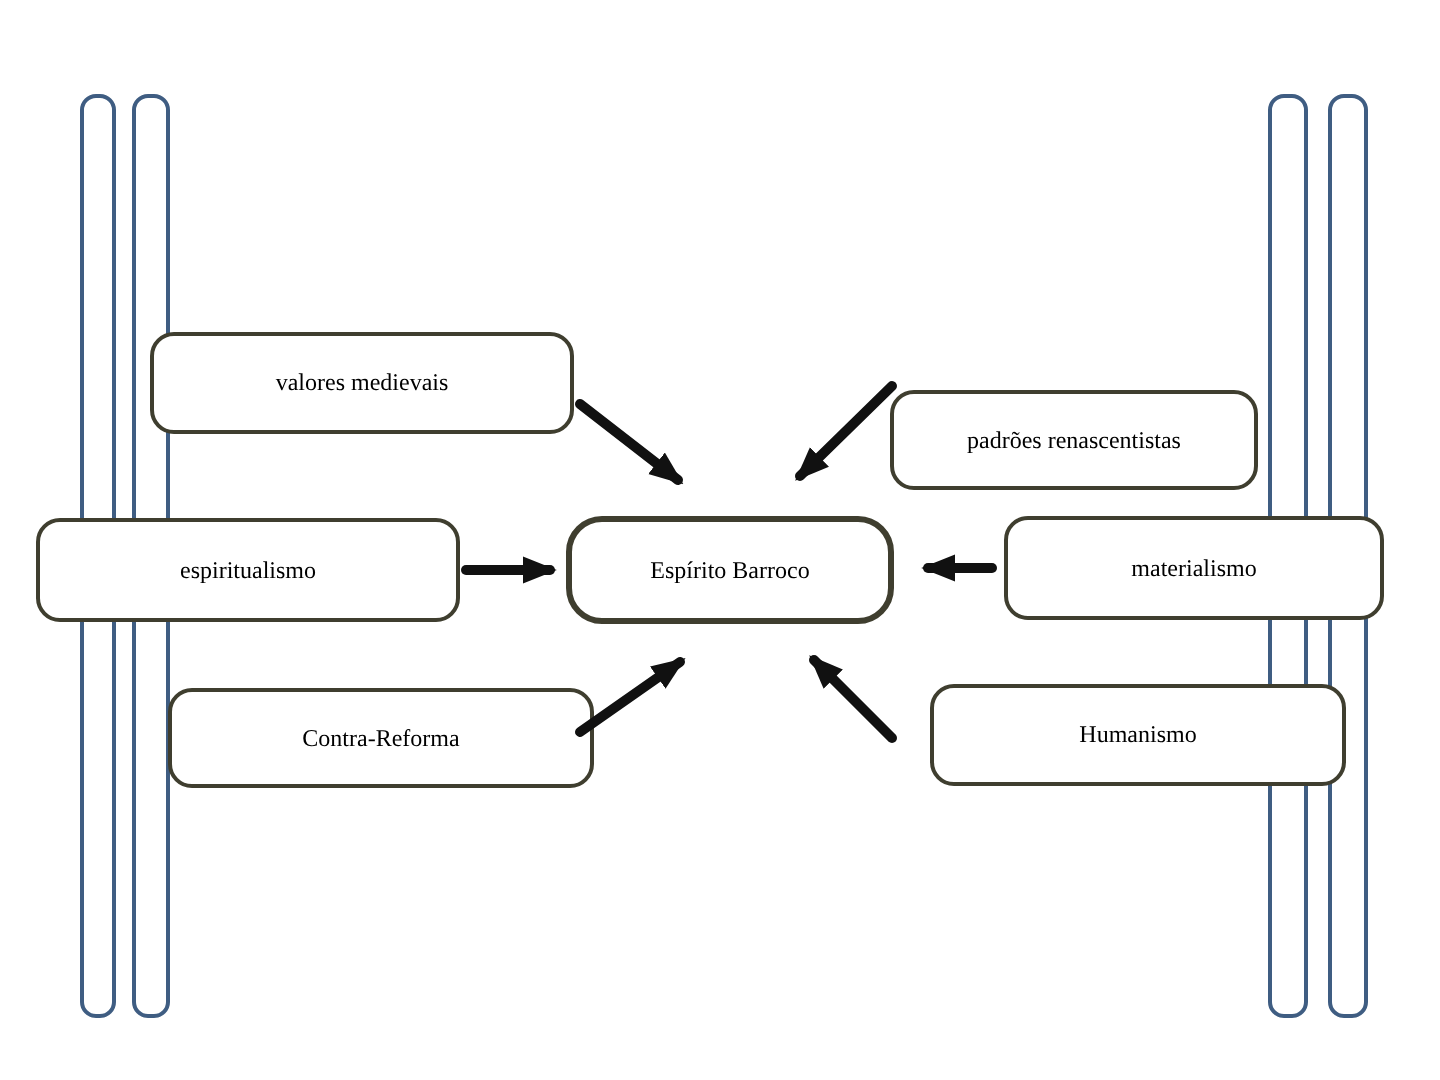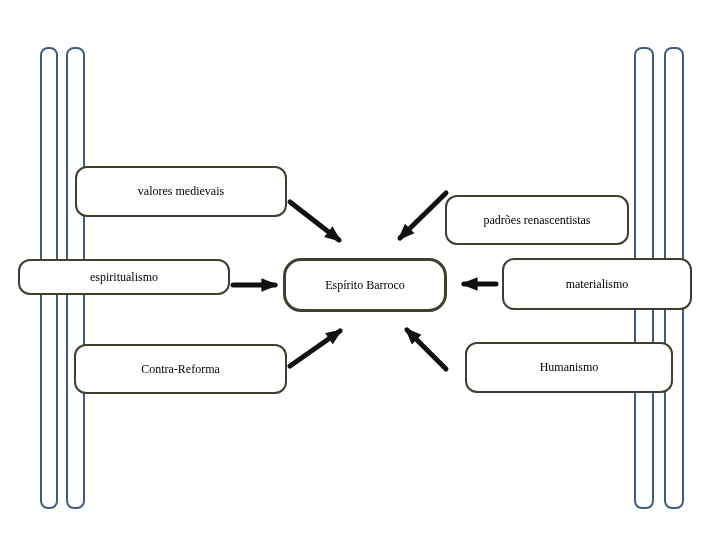--- a/index.html
+++ b/index.html
@@ -27,24 +27,24 @@
   .node{
     position:absolute;box-sizing:border-box;
     border:2.5px solid var(--box-border);
     border-radius:12px;background:#ffffff;
     display:flex;align-items:center;justify-content:center;
     font-size:12px;color:var(--text);
     z-index:3;white-space:nowrap;
   }
   .node-top-left{left:75px;top:166px;width:212px;height:51px;}
   .node-top-right{left:445px;top:167px;width:184px;height:50px;margin-top:28px;}
-  .node-mid-left{left:18px;top:259px;width:212px;height:36px;}
+  .node-mid-left{left:18px;top:259px;width:212px;height:52px;}
   .node-center{left:283px;top:258px;width:164px;height:54px;border-width:3px;border-radius:18px;}
   .node-mid-right{left:502px;top:258px;width:190px;height:52px;justify-content:center;}
-  .node-bottom-left{left:74px;top:344px;width:213px;height:50px;}
+  .node-bottom-left{left:84px;top:344px;width:213px;height:50px;}
   .node-bottom-right{left:465px;top:342px;width:208px;height:51px;}
   .arrow-layer{
     position:absolute;left:0;top:0;width:720px;height:540px;
     z-index:4;pointer-events:none;
   }
   .arrow-line{
     stroke:var(--arrow);stroke-width:5;stroke-linecap:round;fill:none;
   }
   .arrowhead-shape{fill:var(--arrow);}
 </style>

